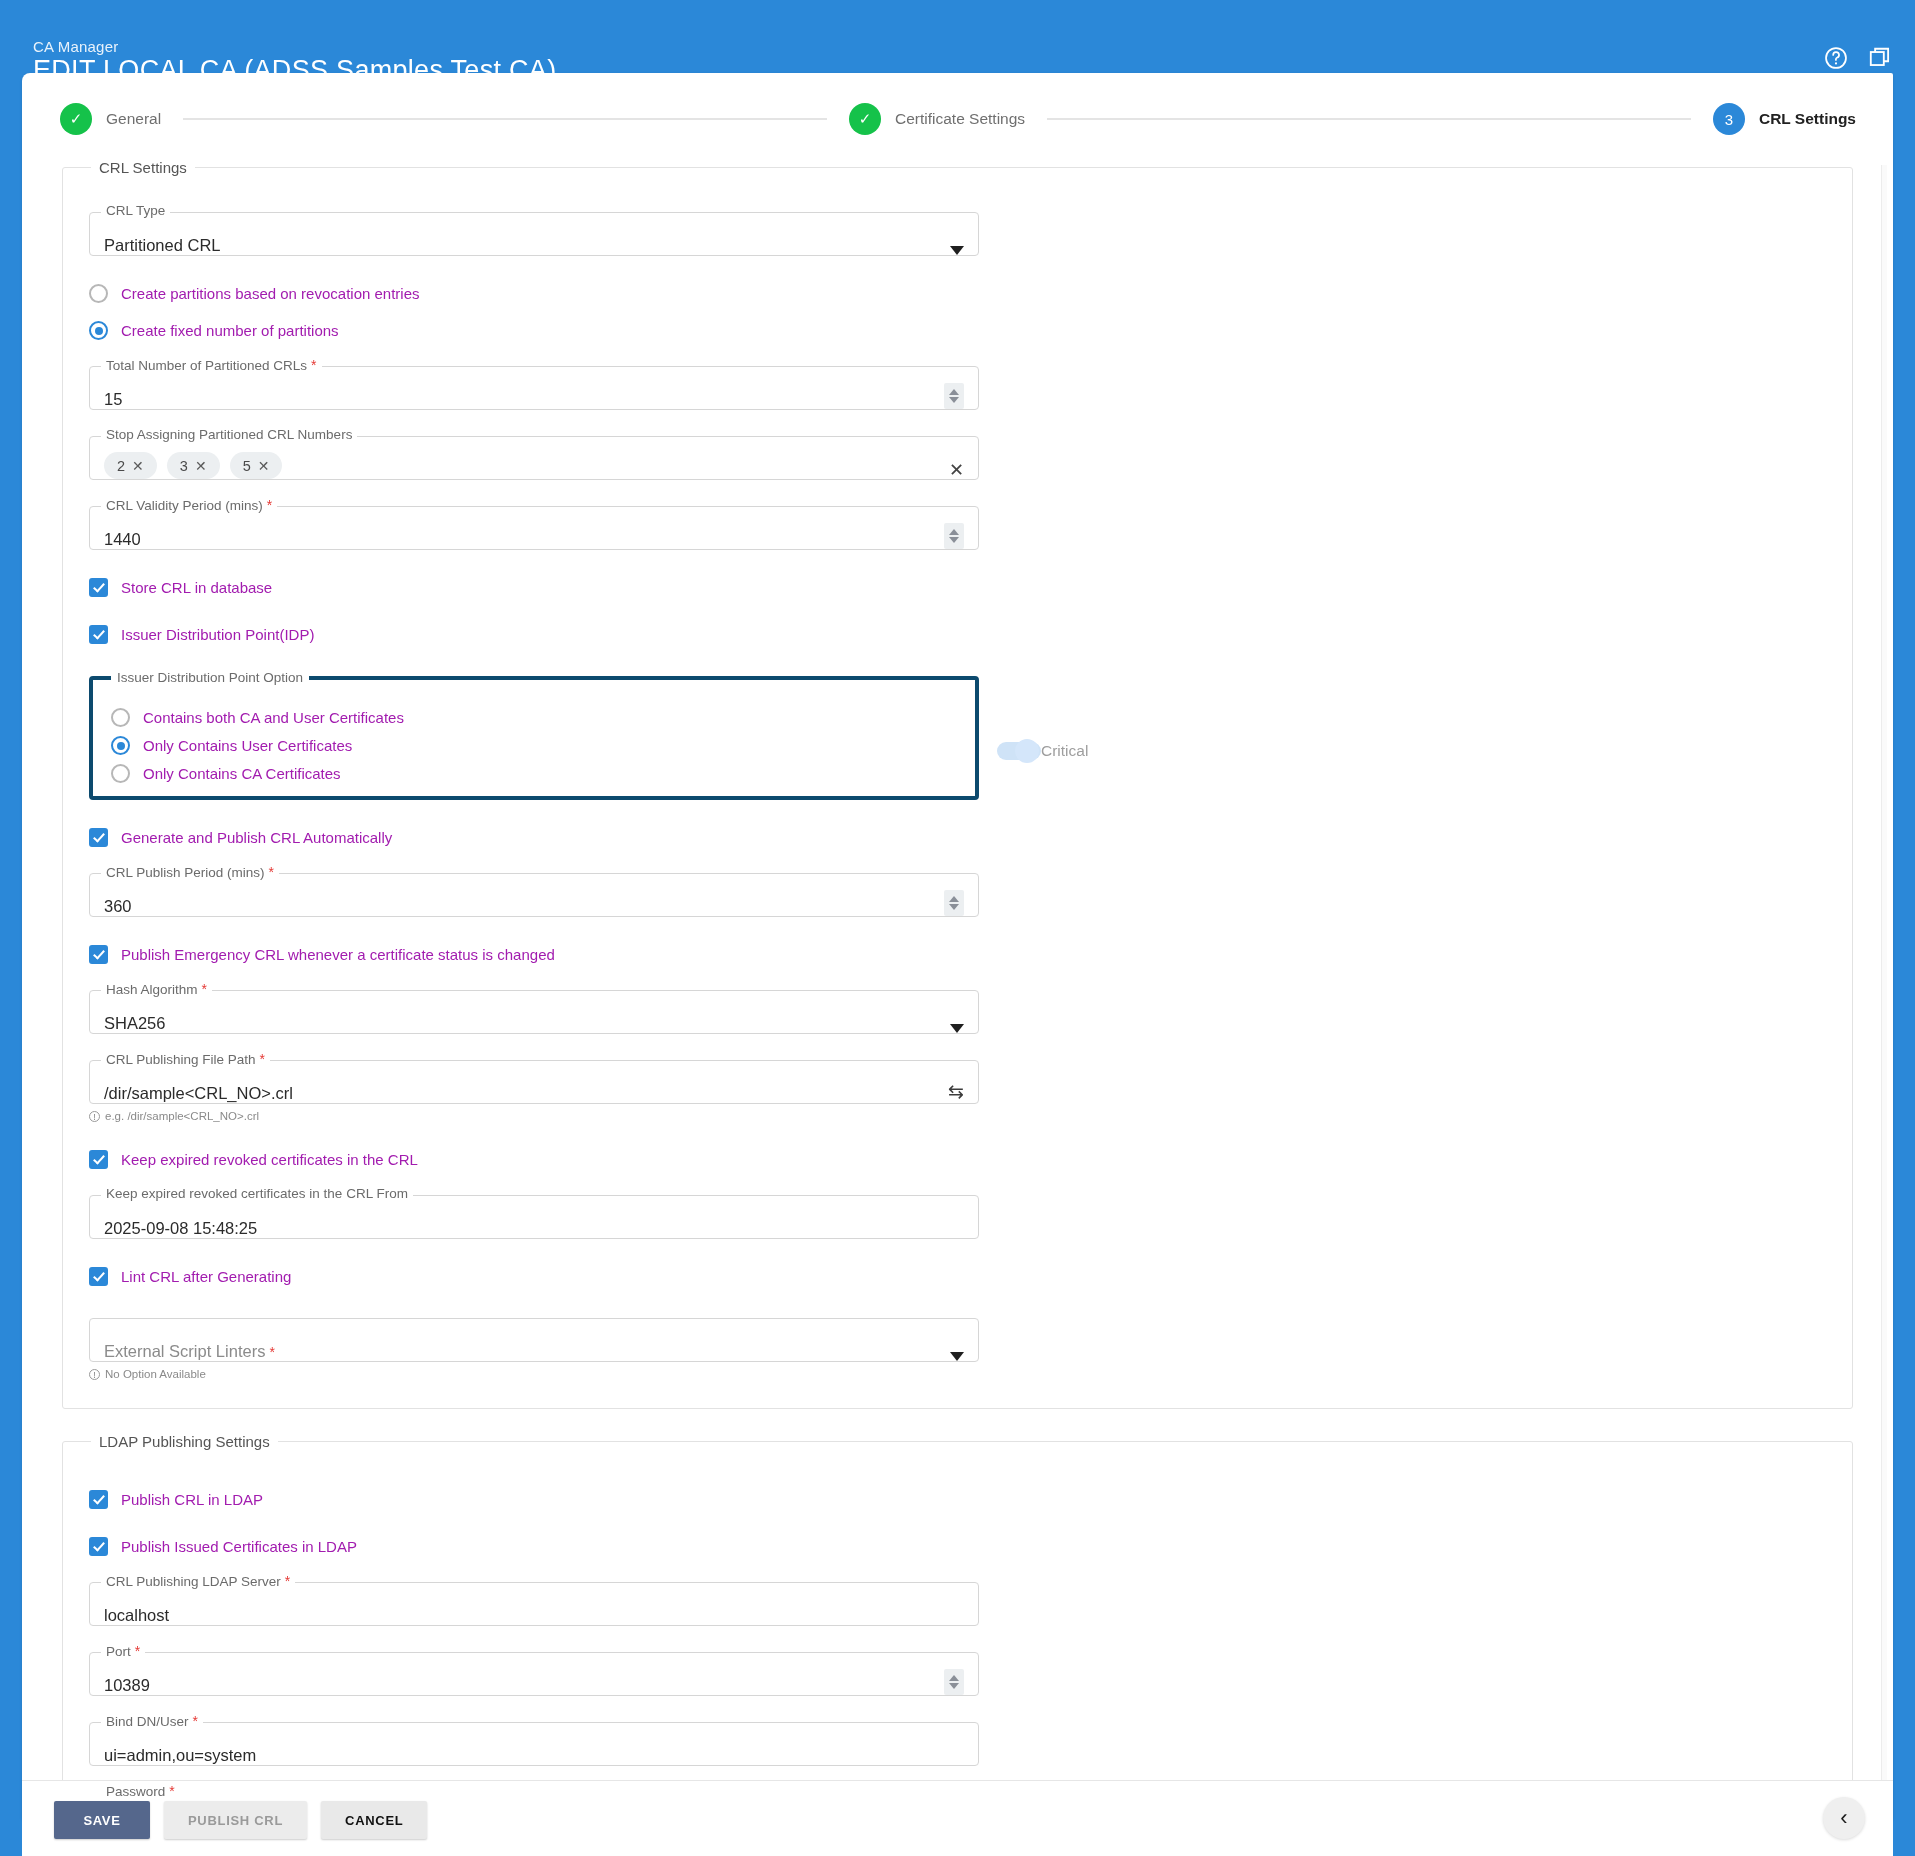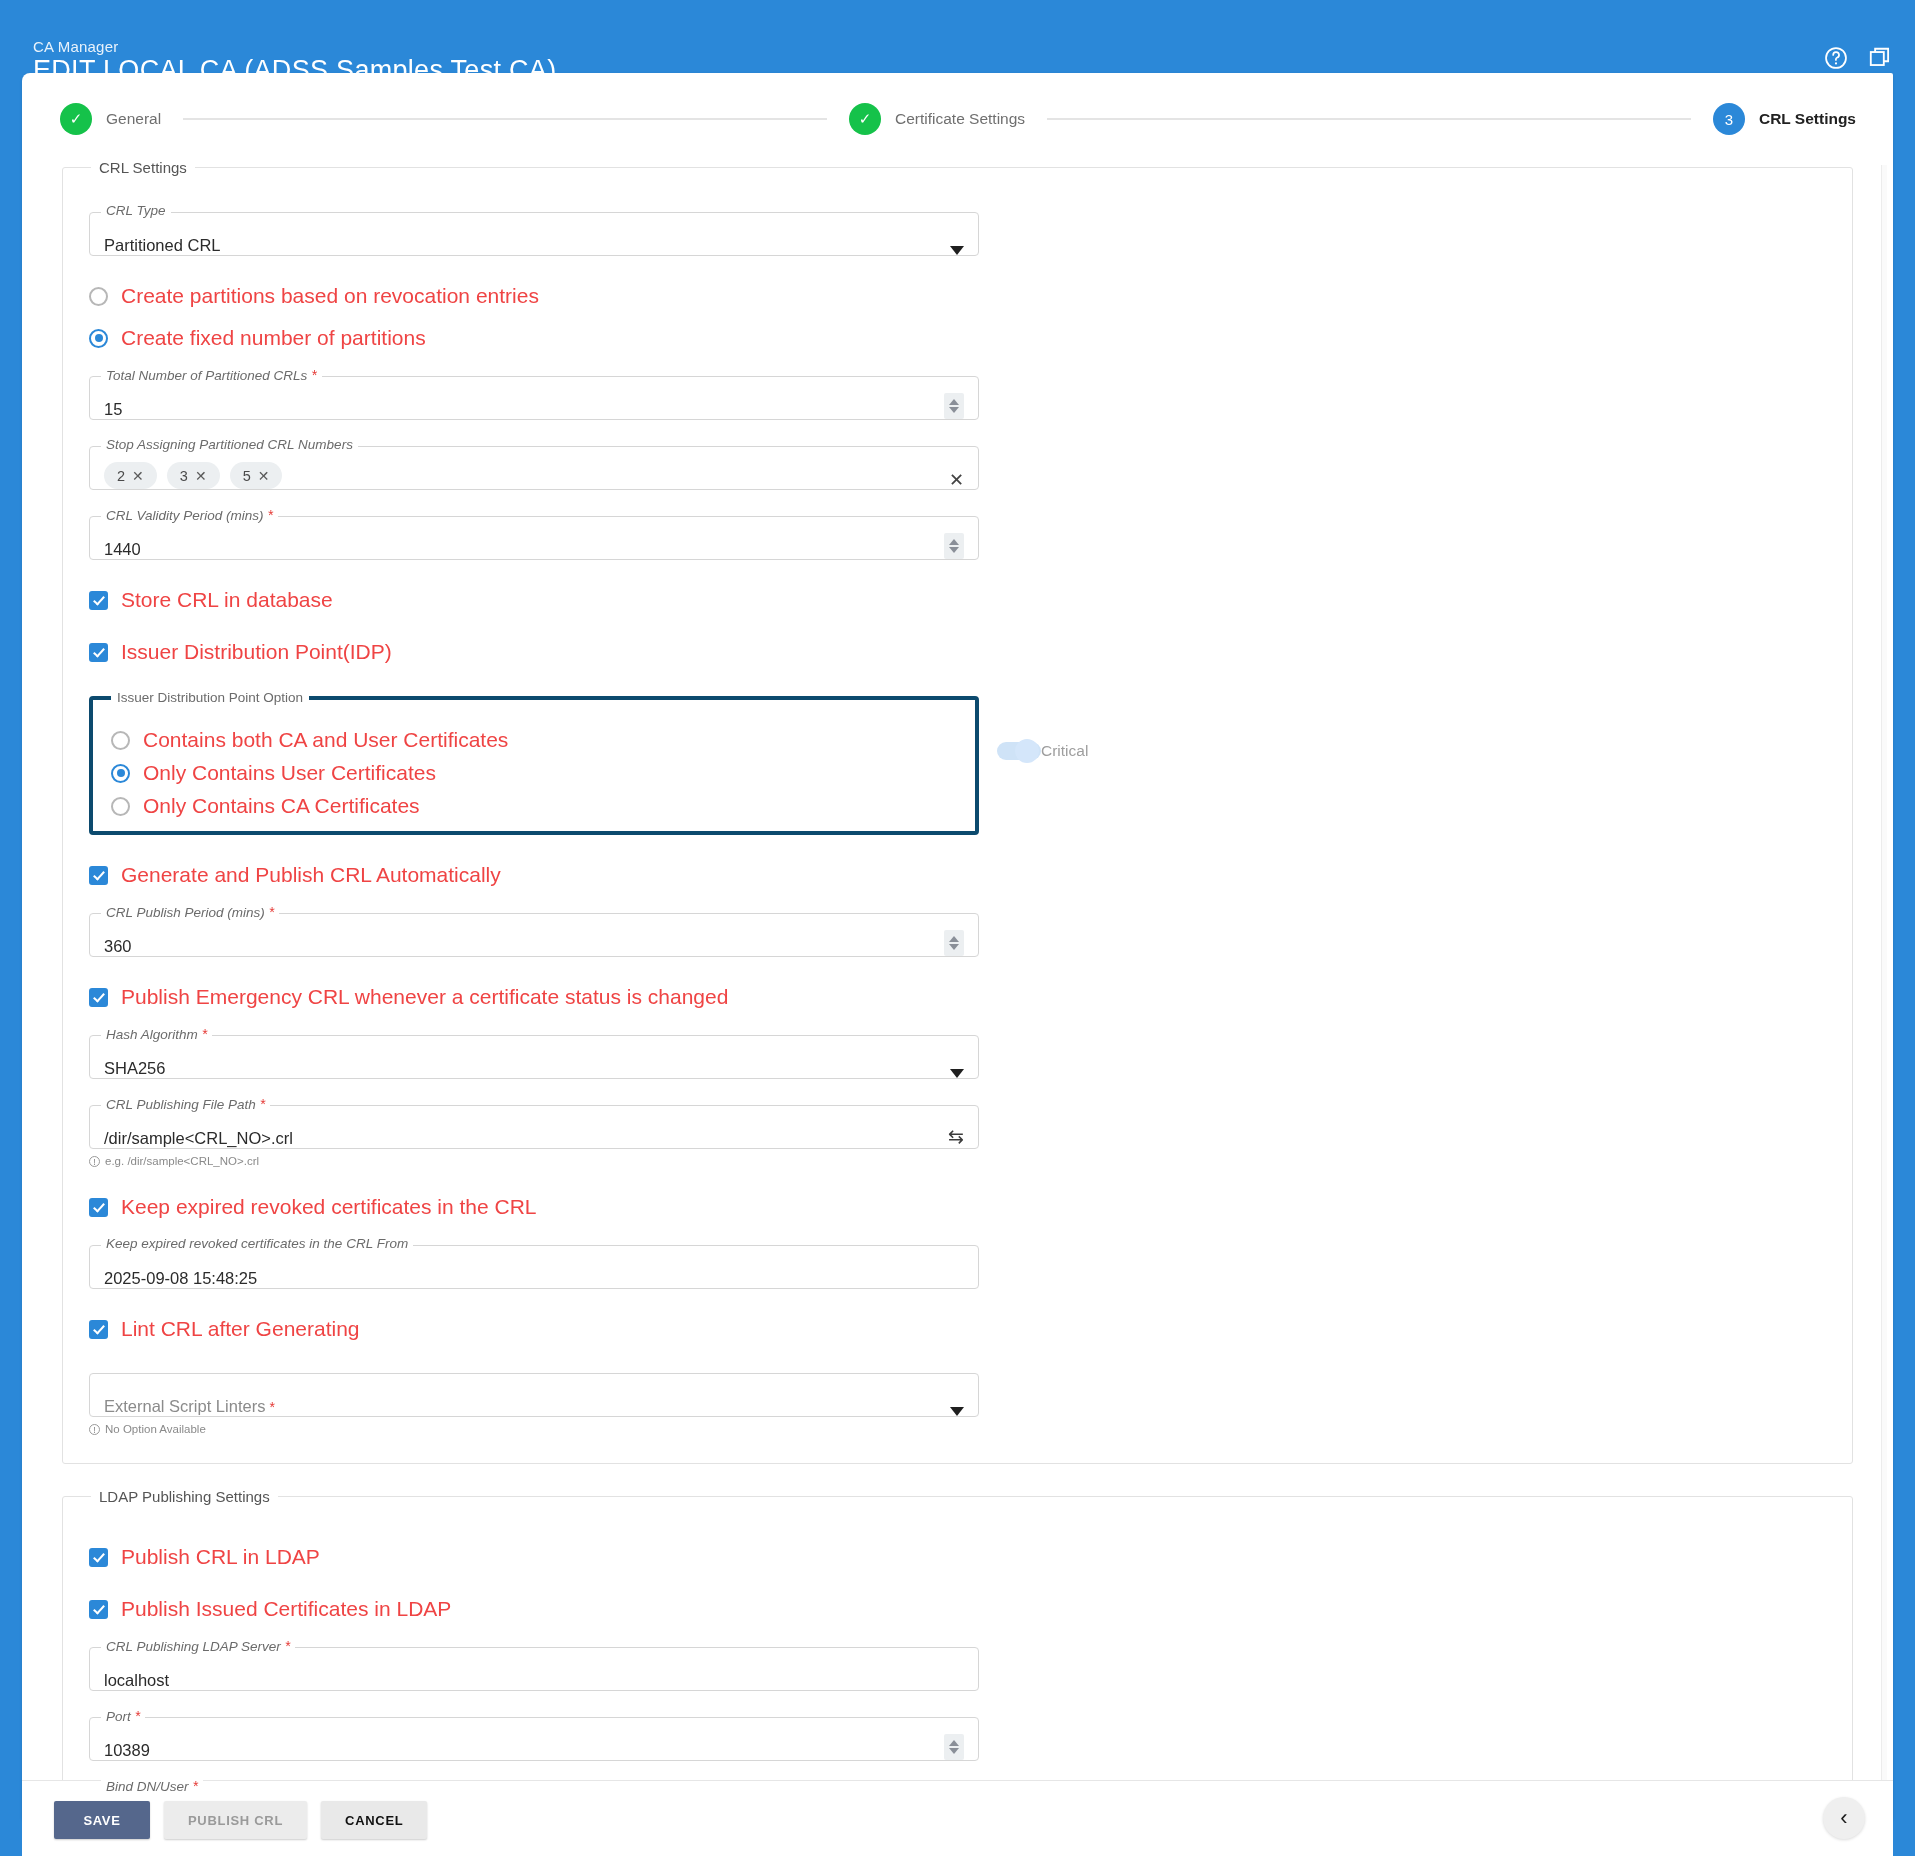--- a/index.html
+++ b/index.html
@@ -90,21 +90,20 @@
     border: 1px solid #d6d6d6; border-radius: 4px;
     height: 44px; background: #fff;
     display: flex; align-items: flex-end; padding: 0 14px;
     position: relative;
   }
   .field-label {
     position: absolute; left: 12px; top: -9px;
     background: #fff; padding: 0 5px;
     font-size: 13.5px; color: #6b6b6b; white-space: nowrap;
     z-index: 2;
-    font-style: italic;
   }
   .req { color: #e53935; margin-left: 4px; font-size: 14px; }
   .field-value {
     font-size: 16.5px; color: #2b2b2b; flex: 1 1 auto;
     white-space: nowrap; overflow: hidden;
   }
   .field-value.placeholder { color: #8b8b8b; }
   .field-hint {
     margin-top: 6px; font-size: 11.5px; color: #8a8a8a;
     display: flex; align-items: center; gap: 5px;
@@ -165,21 +164,21 @@
     width: 19px; height: 19px; border-radius: 3px;
     border: 2px solid #b7b7b7; background: #fff;
     flex: 0 0 auto; position: relative;
   }
   .cb.on { background: #2b88d8; border-color: #2b88d8; }
   .cb.on::after {
     content: ""; position: absolute; left: 5px; top: 1px;
     width: 4px; height: 9px; border: solid #fff;
     border-width: 0 2.3px 2.3px 0; transform: rotate(42deg);
   }
-  .rc-label { font-size: 21px; color: #ef4444; }
+  .rc-label { font-size: 15px; color: #a21caf; }
 
   
   .toggle-wrap {
     position: absolute; left: 975px; top: 583px;
     display: flex; align-items: center; gap: 0;
   }
   .toggle {
     width: 44px; height: 18px; border-radius: 9px;
     background: #cfe3f7; position: relative; flex: 0 0 auto; cursor: pointer;
   }

